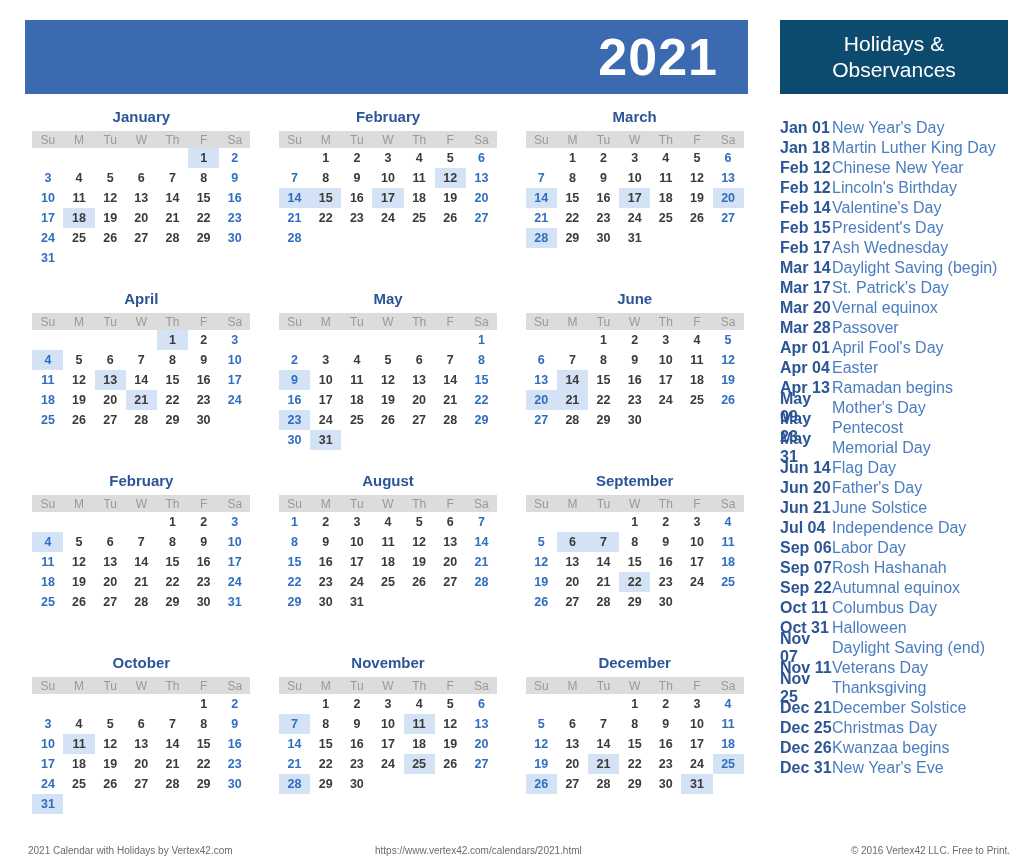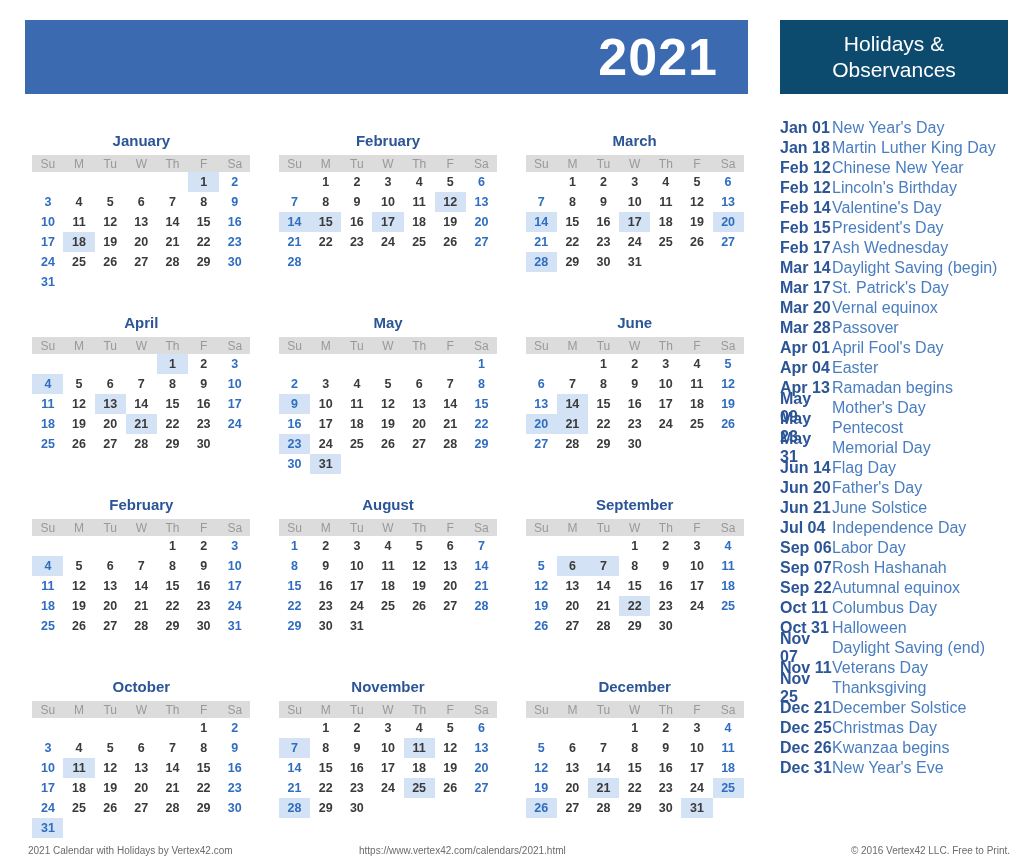--- a/index.html
+++ b/index.html
@@ -59,21 +59,20 @@
     font-weight: normal;
   }
 
   
   #months-area {
     position: absolute;
     left: 18px;
     top: 108px;
     width: 740px;
     height: 718px;
-    margin-top: 24px;
   }
   .quarter-row {
     display: flex;
     height: 182px;
   }
   .month {
     width: 250px;
     box-sizing: border-box;
   }
   .month-name {
@@ -141,21 +140,21 @@
   #footer {
     position: absolute;
     left: 0;
     top: 845px;
     width: 1032px;
     height: 20px;
     font-size: 10px;
     color: #6b6b6b;
   }
   #footer-left   { position: absolute; left: 28px;  top: 0; }
-  #footer-center { position: absolute; left: 359px; top: 0; }
+  #footer-center { position: absolute; left: 375px; top: 0; }
   #footer-right  { position: absolute; right: 22px; top: 0; }
 </style>
 </head>
 <body>
 
 <div id="year-banner">
   <div id="year-text">2021</div>
 </div>
 
 <div id="holidays-banner">

